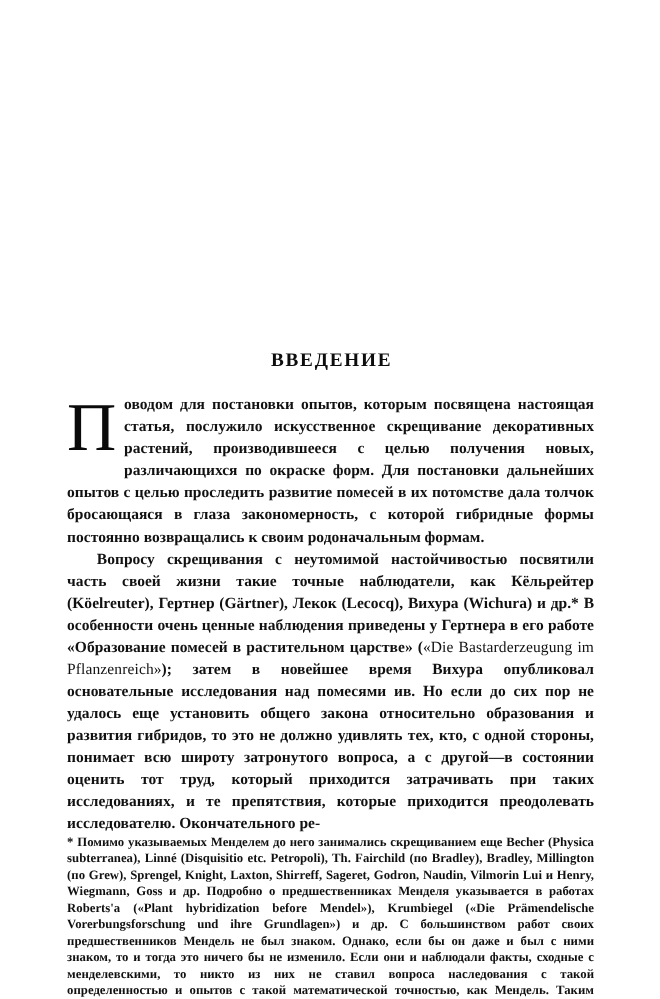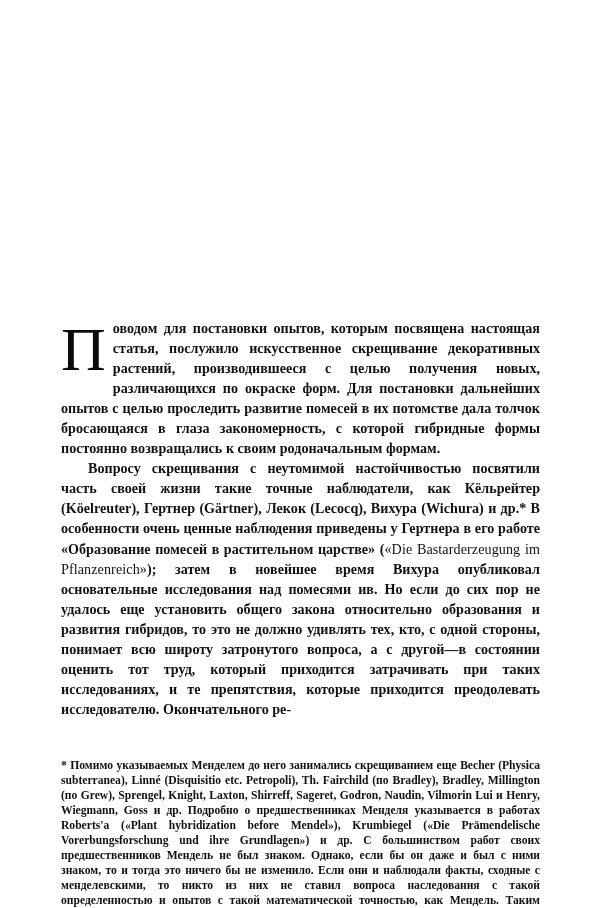--- a/index.html
+++ b/index.html
@@ -111,20 +111,21 @@
     white-space: nowrap;
   }
 </style>
 </head>
 <body>
 
 <div class="page">
 
   <div class="column">
 
+    <h1 class="chapter-title">ВВЕДЕНИЕ</h1>
 
     <p class="body-text opening"><span class="dropcap">П</span><span>оводом для постановки опытов, которым посвящена настоящая статья, послужило искусственное скрещивание декоративных растений, производившееся с целью получения новых, различающихся по окраске форм. Для постановки дальнейших опытов с целью проследить развитие помесей в их потомстве дала толчок бросающаяся в глаза закономерность, с которой гибридные формы постоянно возвращались к своим родоначальным формам.</span></p>
 
     <p class="body-text para-indent"><span>Вопросу скрещивания с неутомимой настойчивостью посвятили часть своей жизни такие точные наблюдатели, как Кёльрейтер (Köelreuter), Гертнер (Gärtner), Лекок (Lecocq), Вихура (Wichura) и др.* В особенности очень ценные наблюдения приведены у Гертнера в его работе «Образование помесей в растительном царстве» (</span><span class="work-title">«Die Bastarderzeugung im Pflanzenreich»</span><span>); затем в новейшее время Вихура опубликовал основательные исследования над помесями ив. Но если до сих пор не удалось еще установить общего закона относительно образования и развития гибридов, то это не должно удивлять тех, кто, с одной стороны, понимает всю широту затронутого вопроса, а с другой—в состоянии оценить тот труд, который приходится затрачивать при таких исследованиях, и те препятствия, которые приходится преодолевать исследователю. Окончательного ре-</span></p>
 
   </div>
 
   <p class="footnote fn-indent"><span class="fn-marker">*</span><span> Помимо указываемых Менделем до него занимались скрещиванием еще Becher (Physica subterranea), Linné (Disquisitio etc. Petropoli), Th. Fairchild (по Bradley), Bradley, Millington (по Grew), Sprengel, Knight, Laxton, Shirreff, Sageret, Godron, Naudin, Vilmorin Lui и Henry, Wiegmann, Goss и др. Подробно о предшественниках Менделя указывается в работах Roberts'a («Plant hybridization before Mendel»), Krumbiegel («Die Prämendelische Vorerbungsforschung und ihre Grundlagen») и др. С большинством работ своих предшественников Мендель не был знаком. Однако, если бы он даже и был с ними знаком, то и тогда это ничего бы не изменило. Если они и наблюдали факты, сходные с менделевскими, то никто из них не ставил вопроса наследования с такой определенностью и опытов с такой математической точностью, как Мендель. Таким образом, они ходили вокруг законов, которые впоследствии установил Мендель, не замечая их.</span><span class="fn-sign">—</span><span class="fn-sign">К. Ф.</span></p>
 
 </div>

